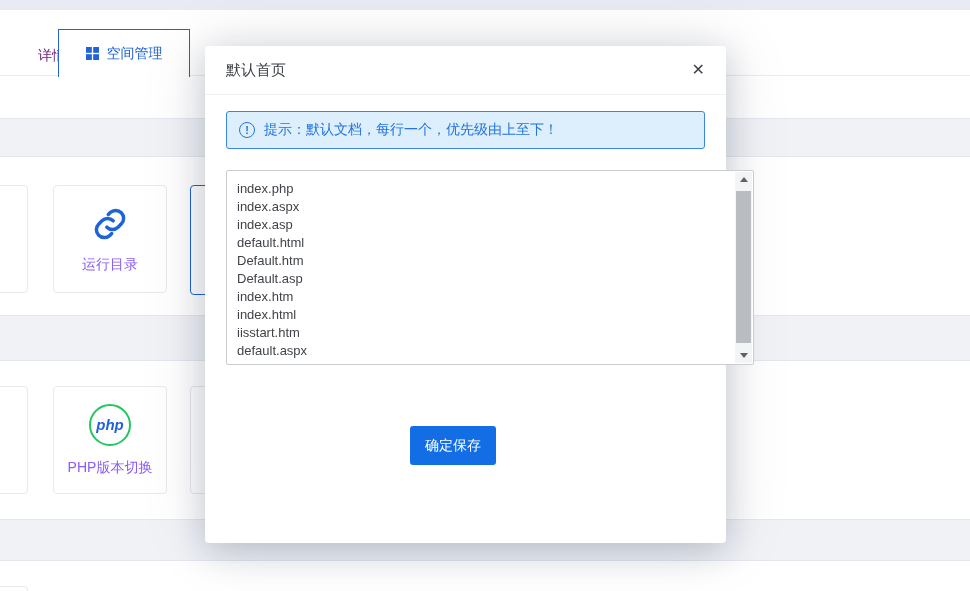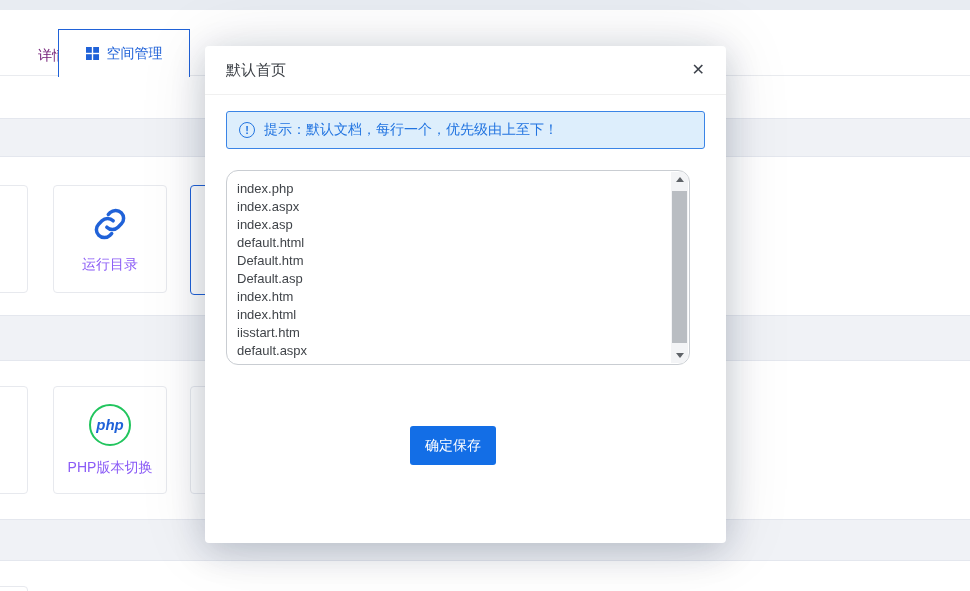--- a/index.html
+++ b/index.html
@@ -54,22 +54,22 @@
     background:#ddeefc;border:1px solid #3a84e6;border-radius:3px;
     display:flex;align-items:center;padding:0 12px;gap:9px;
     color:#2274e0;font-size:14px;
   }
   .alert-icon{
     flex:none;width:16px;height:16px;box-sizing:border-box;border:1px solid #2274e0;
     border-radius:50%;display:flex;align-items:center;justify-content:center;
     font-size:11px;font-weight:bold;
   }
   .textarea{
-    position:absolute;left:21px;top:124px;width:464px;height:195px;box-sizing:border-box;
-    background:#fff;border:1px solid #c9cdd2;border-radius:12px;cursor:text;overflow:hidden;
+    position:absolute;left:21px;top:124px;width:528px;height:195px;box-sizing:border-box;
+    background:#fff;border:1px solid #c9cdd2;border-radius:2px;cursor:text;overflow:hidden;
   }
   .ta-content{
     padding:9px 28px 9px 10px;font-size:13px;line-height:18px;color:#404449;
     white-space:pre-line;font-family:"Liberation Sans",sans-serif;
   }
   .sb{position:absolute;top:1px;right:1px;bottom:1px;width:17px;background:#f3f4f6;}
   .sb-btn{position:absolute;left:0;width:17px;height:15px;display:flex;align-items:center;justify-content:center;cursor:pointer;}
   .sb-up{top:0;} .sb-down{bottom:0;}
   .tri-up{width:0;height:0;border-left:4px solid transparent;border-right:4px solid transparent;border-bottom:5px solid #5f6368;}
   .tri-down{width:0;height:0;border-left:4px solid transparent;border-right:4px solid transparent;border-top:5px solid #5f6368;}

